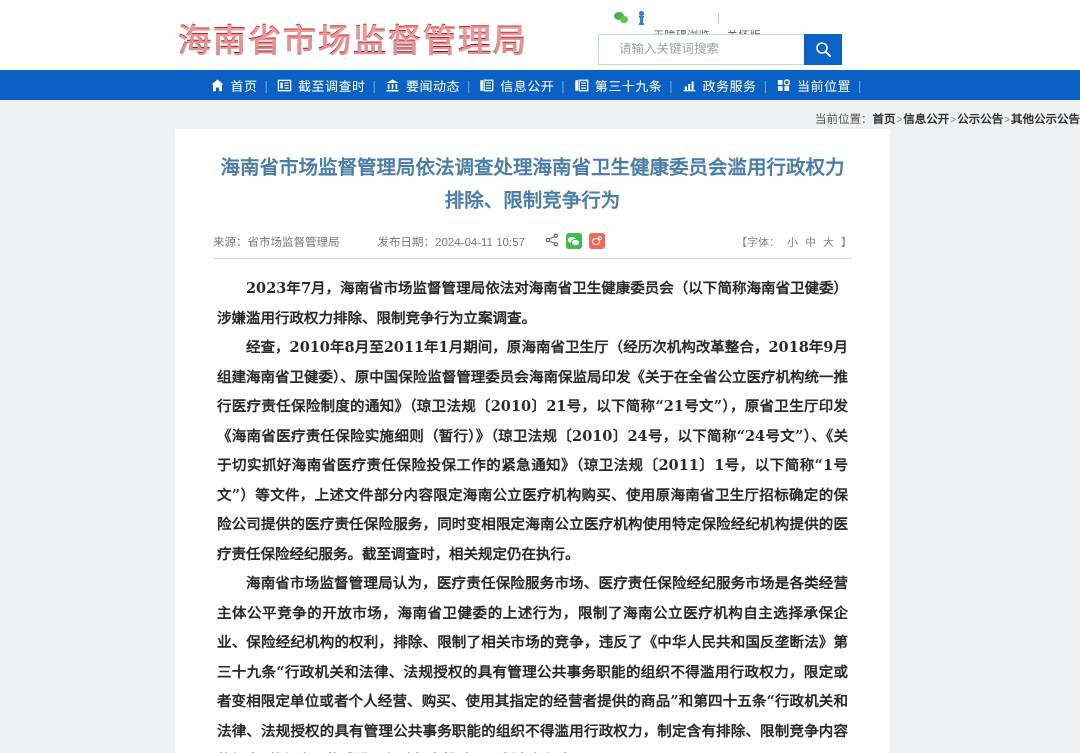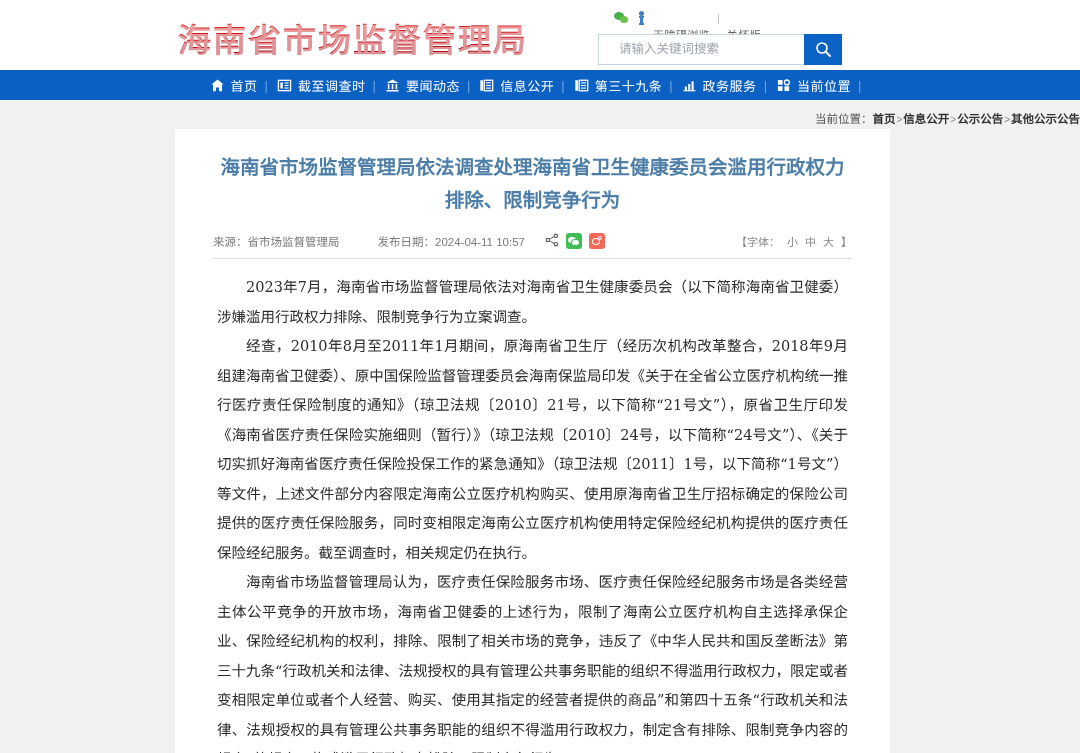--- a/index.html
+++ b/index.html
@@ -118,21 +118,21 @@
   .sq-weibo::after{content:"";position:absolute;left:9px;top:2.5px;width:4px;height:4px;border-radius:50%;border:1.2px solid #fff;box-sizing:border-box;}
   .fontsize{margin-left:auto;font-size:11px;color:#888;display:flex;align-items:center;gap:7px;}
   .fontsize .fs{cursor:pointer;}
   .divider{height:1px;background:#dcdcdc;margin:0 2px 0 2px;}
   .body-text{
     padding:14px 6px 0 6px;
     font-family:"DejaVu Serif","Liberation Serif",serif;
     font-size:14.5px;line-height:29.5px;color:#2b2b2b;
     text-align:justify;
   }
-  .body-text p{margin:0 0 0 0;text-indent:2em;}
+  .body-text p{margin:0 0 0 0;text-indent:2em;font-weight:bold;}
 </style>
 </head>
 <body>
 
 <div class="page">
 
   <div class="header">
 
     <div class="logo-wrap">
       <div class="logo-title">海南省市场监督管理局</div>

